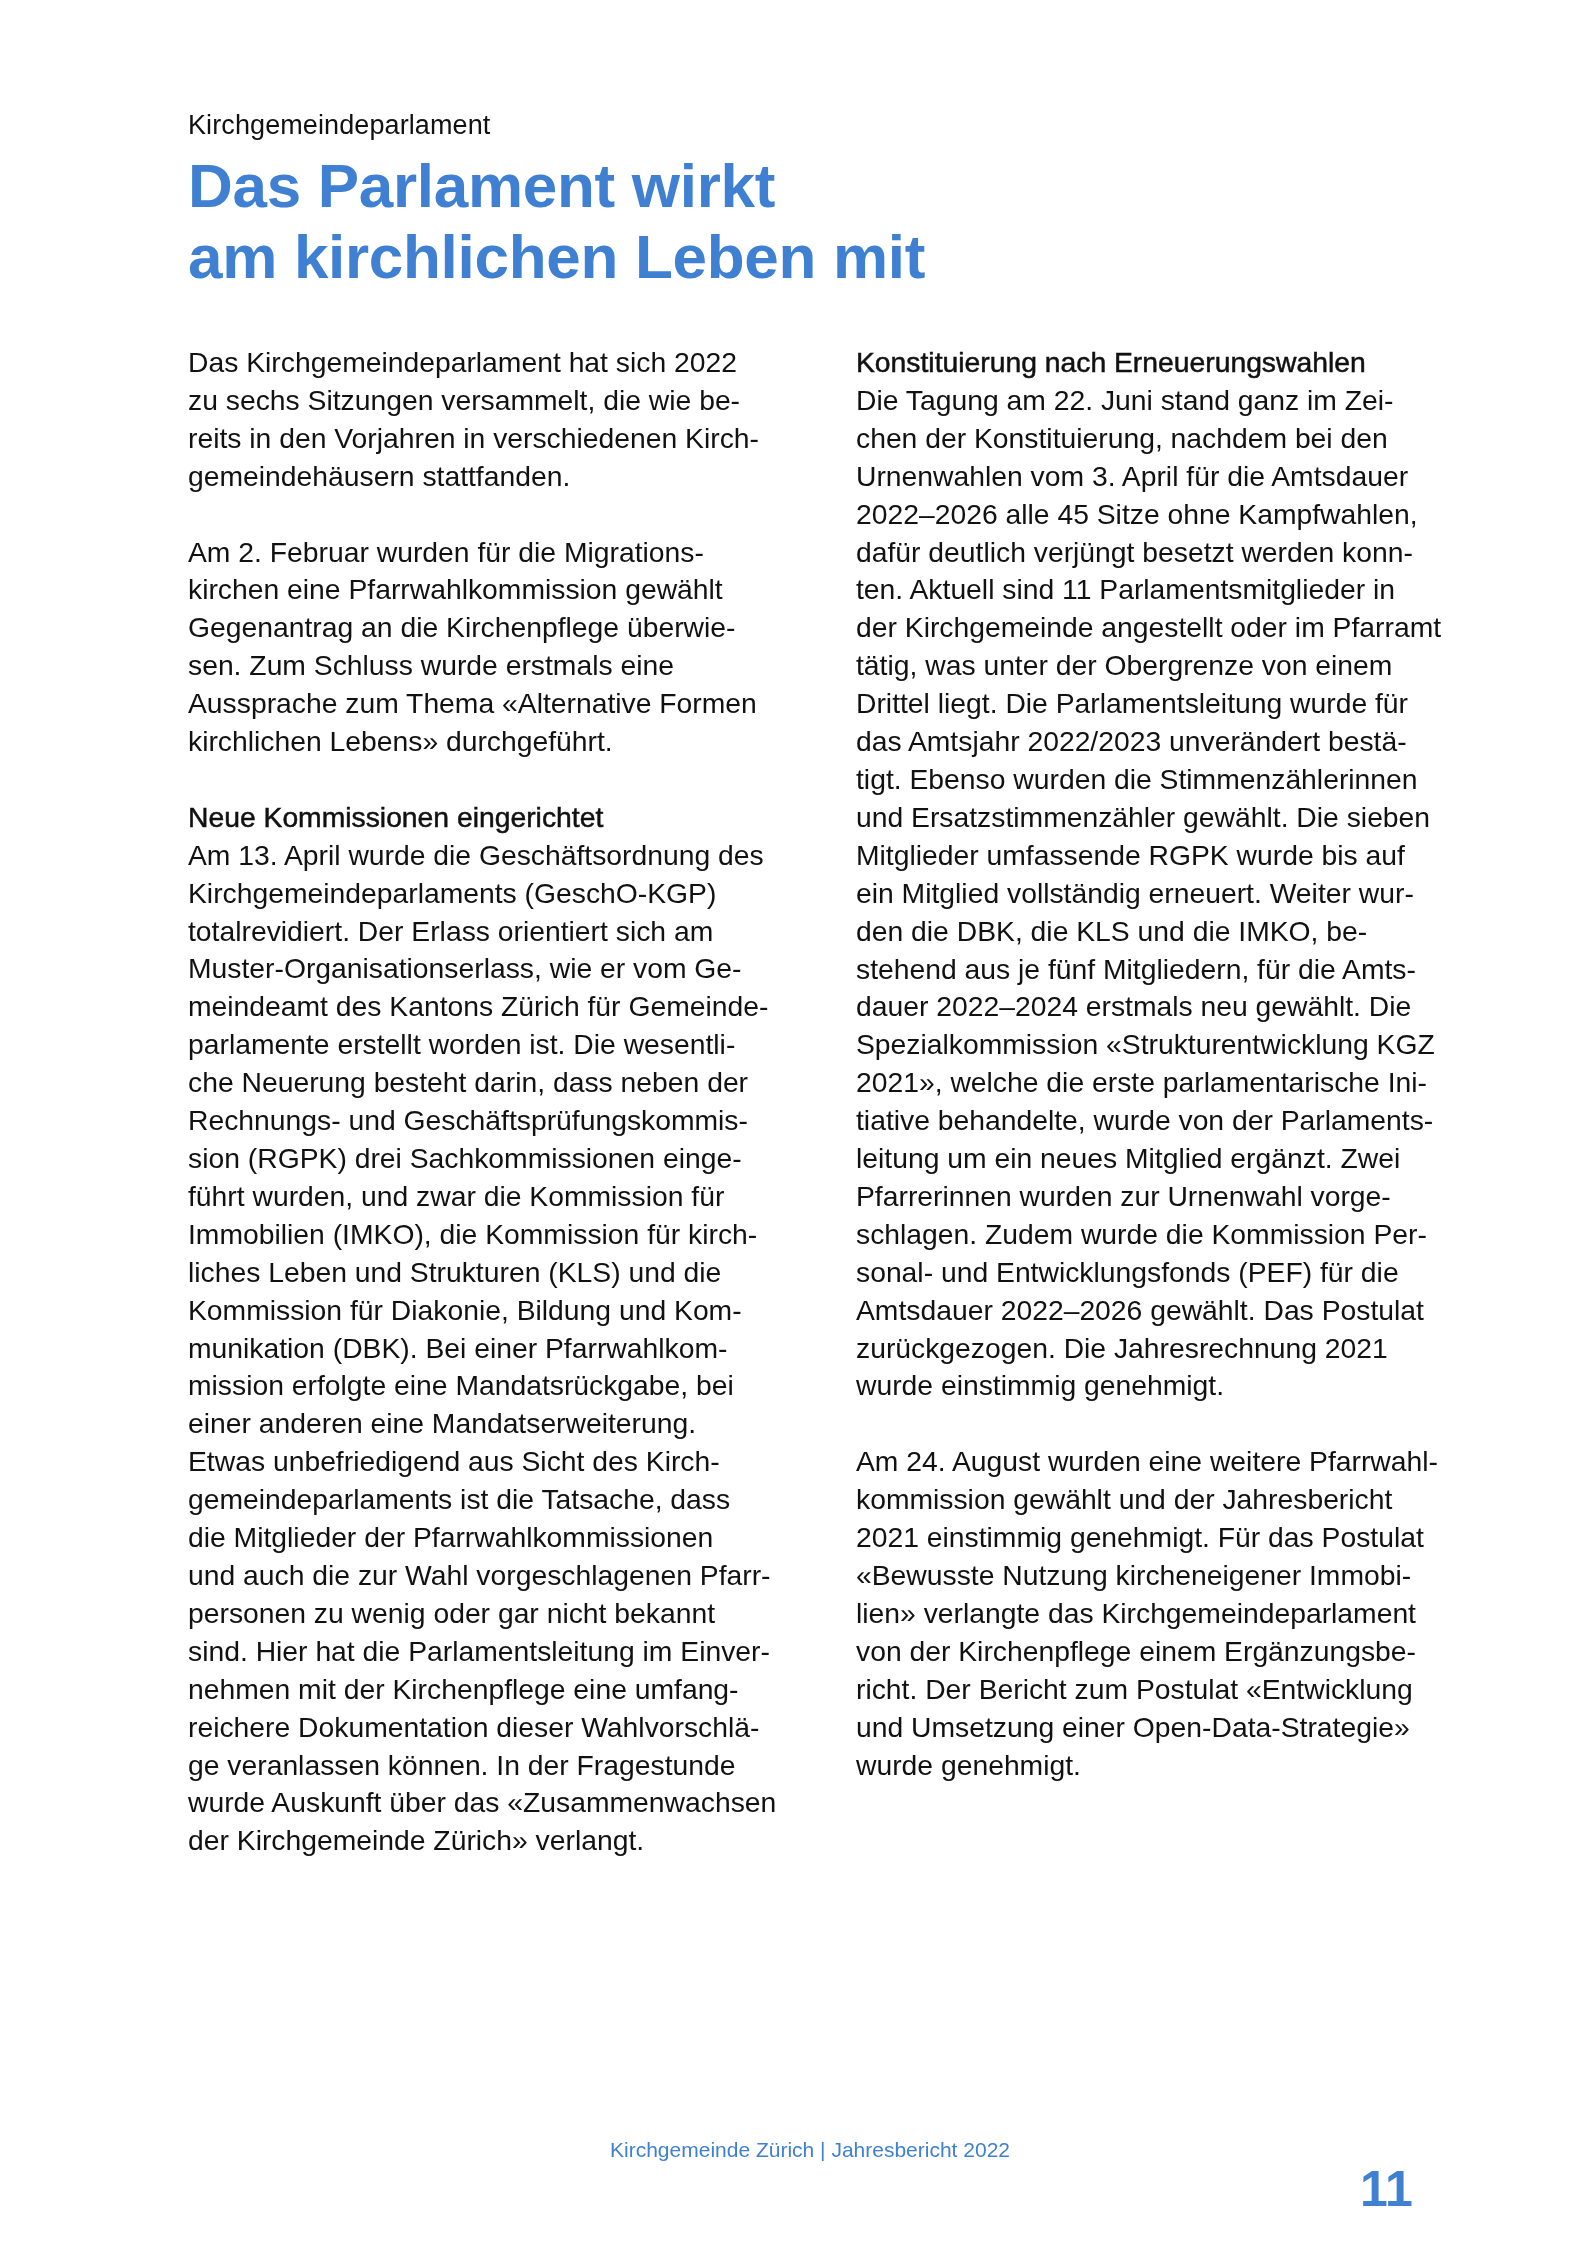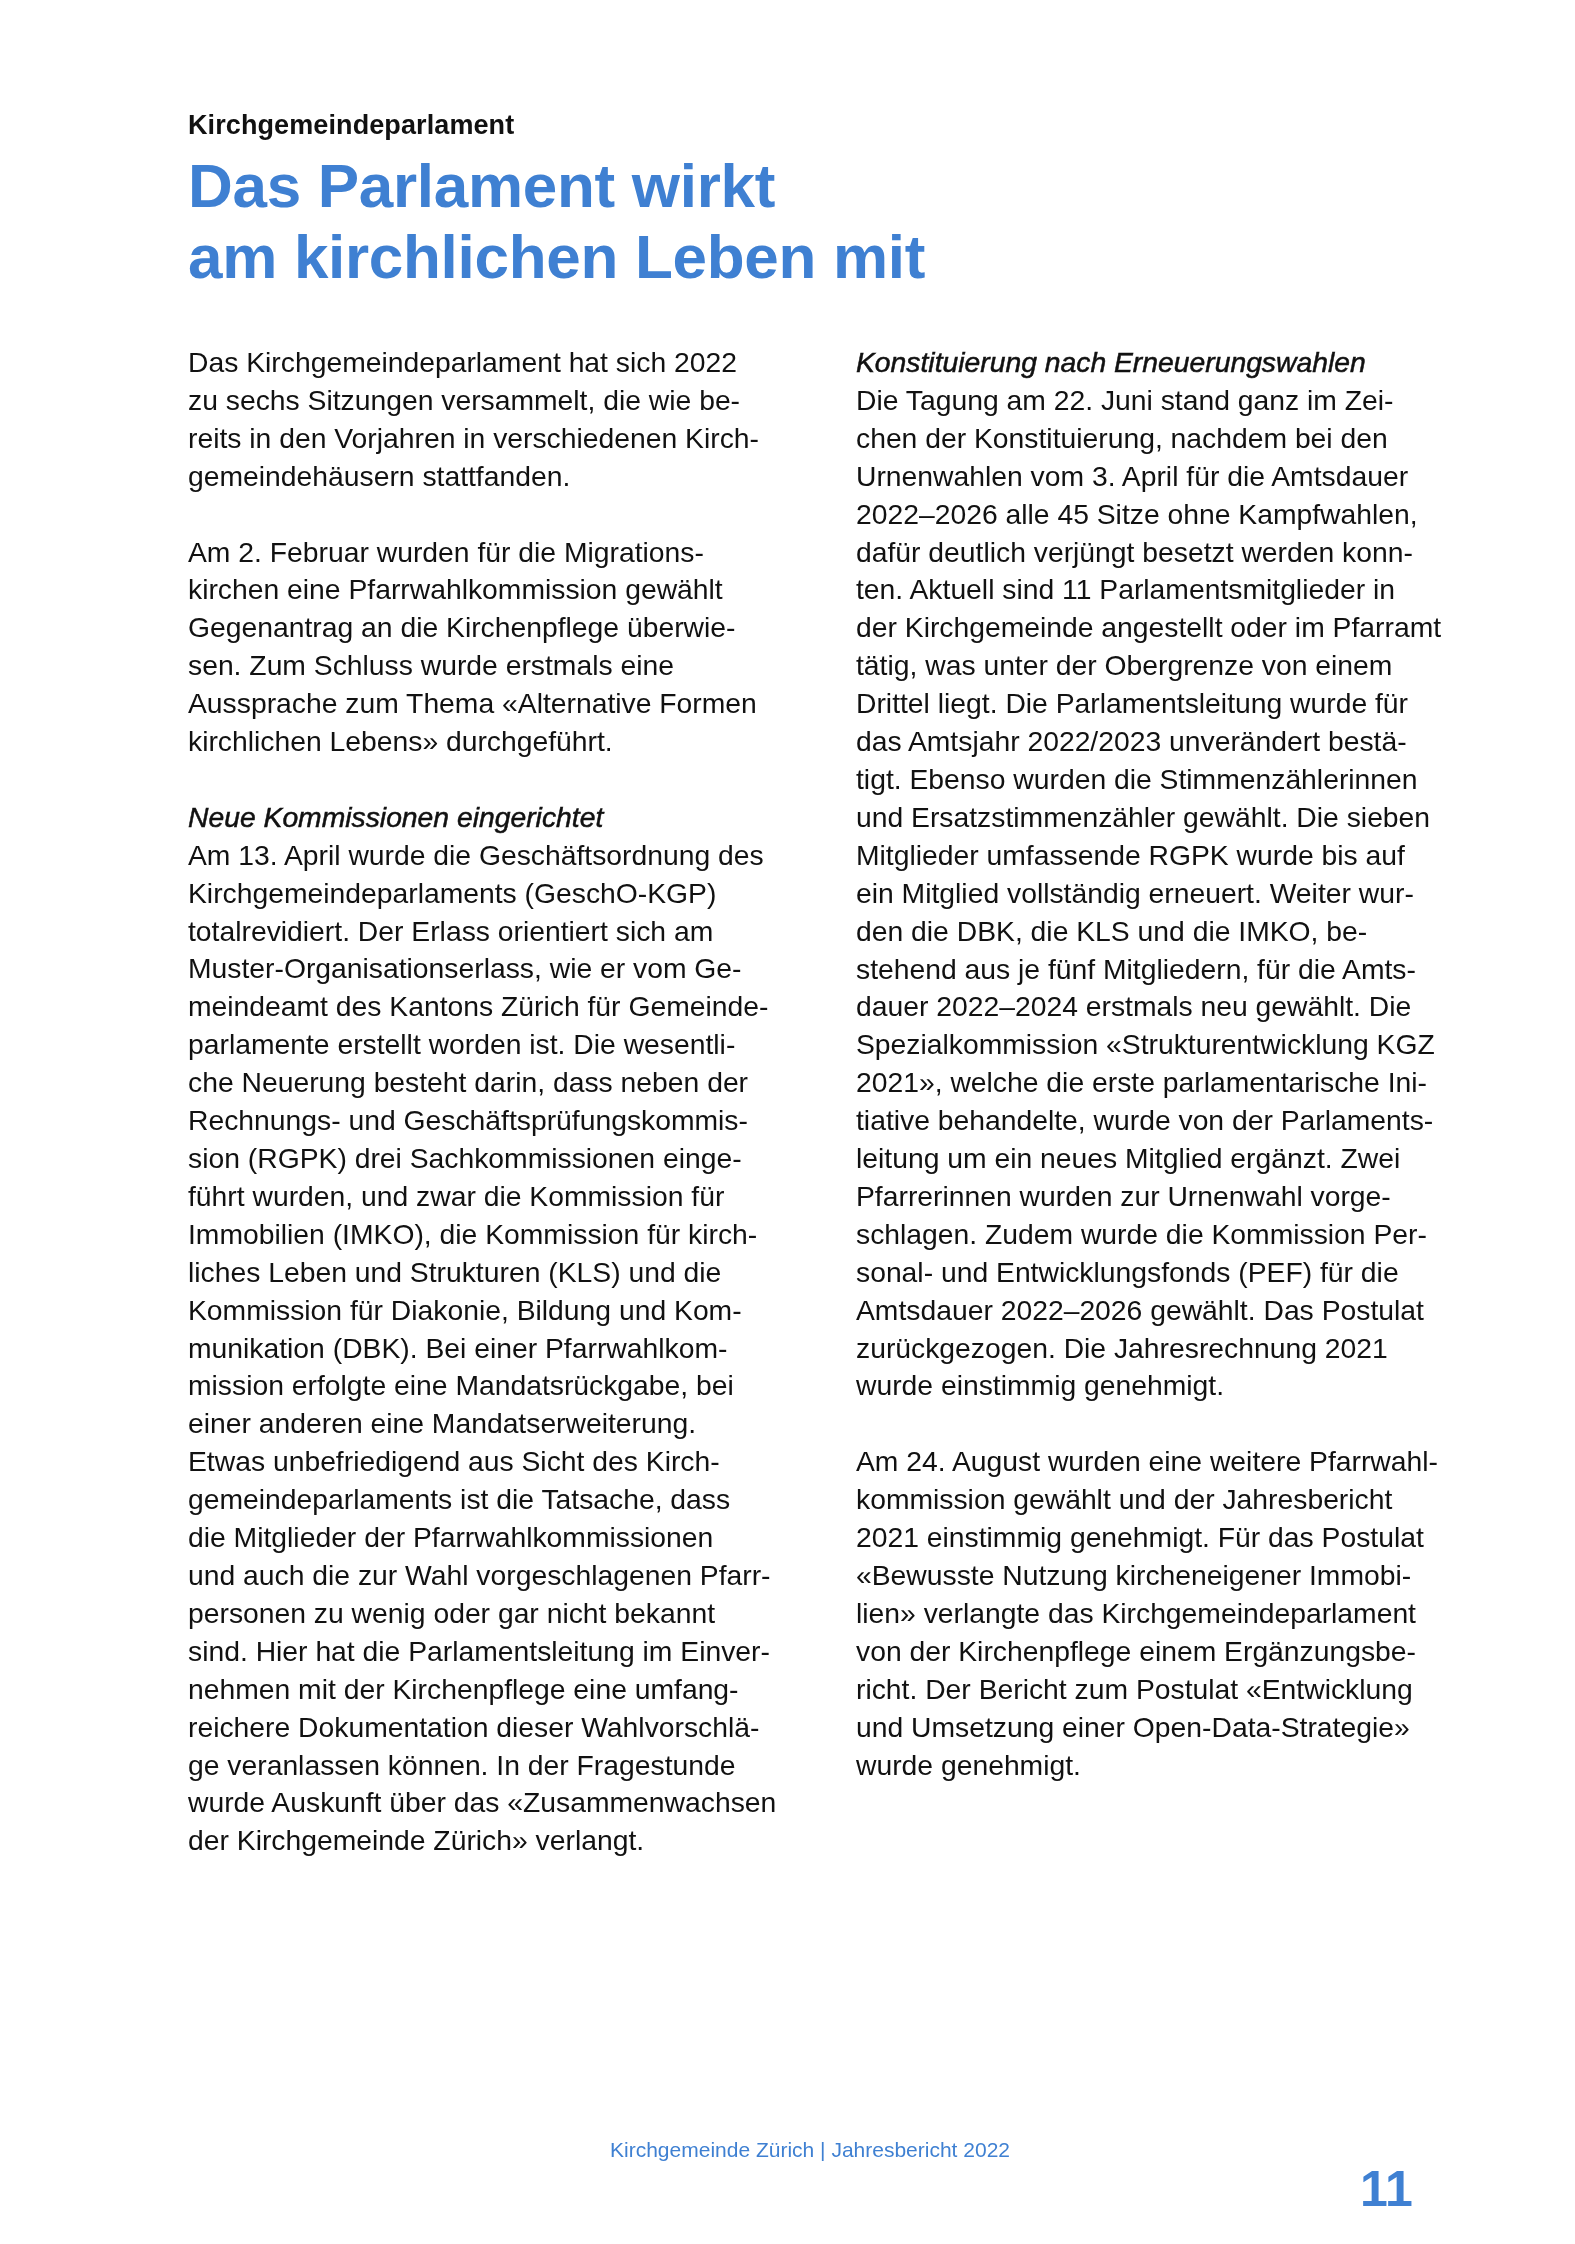--- a/index.html
+++ b/index.html
@@ -13,21 +13,21 @@
       position: relative;
       overflow: hidden;
       font-family: "Liberation Sans", sans-serif;
       color: #111111;
     }
     .kicker {
       position: absolute;
       left: 188px;
       top: 110px;
       font-size: 27px;
-      font-weight: bold;
+      font-weight: normal;
       letter-spacing: 0.1px;
       color: #111111;
     }
     .title {
       position: absolute;
       left: 188px;
       top: 150px;
       margin: 0;
       font-size: 62px;
       line-height: 71px;
@@ -47,21 +47,20 @@
     .col-right { left: 856px; width: 670px; }
     .col p {
       margin: 0 0 37.9px 0;
     }
     .col .line { display: block; white-space: nowrap; }
     .col h3 {
       margin: 0;
       font-size: 28.3px;
       line-height: 37.9px;
       font-weight: normal;
-      font-style: italic;
       -webkit-text-stroke: 0.5px #111111;
     }
     .col h3 + p { margin-top: 0; }
     .footer-text {
       position: absolute;
       left: 610px;
       top: 2138px;
       font-size: 21px;
       color: #3f80d2;
     }

